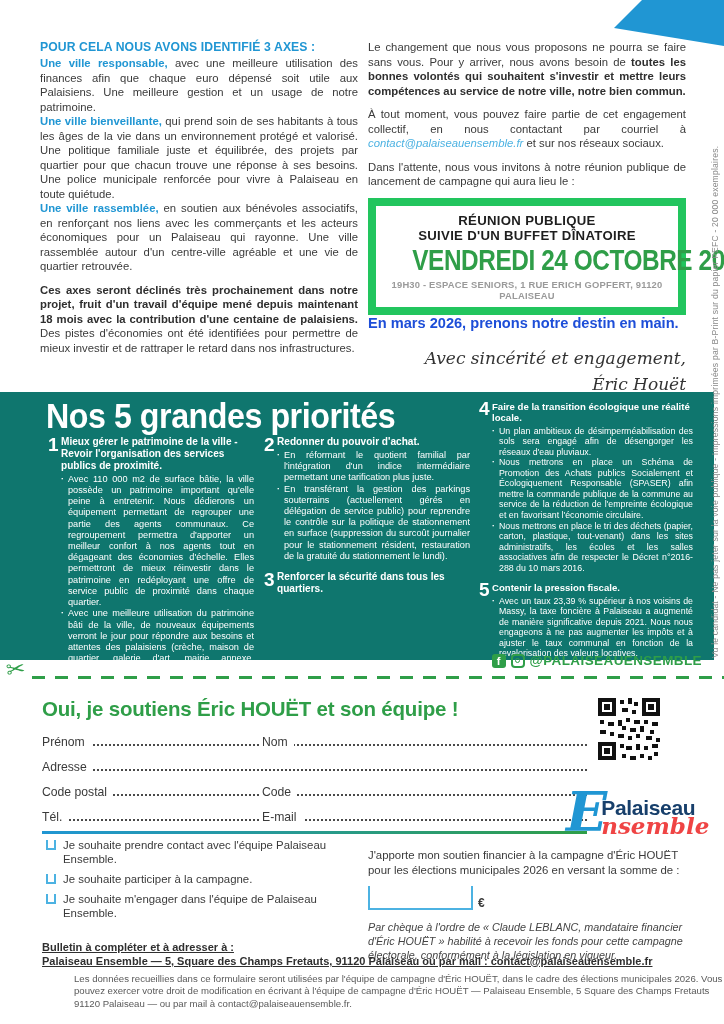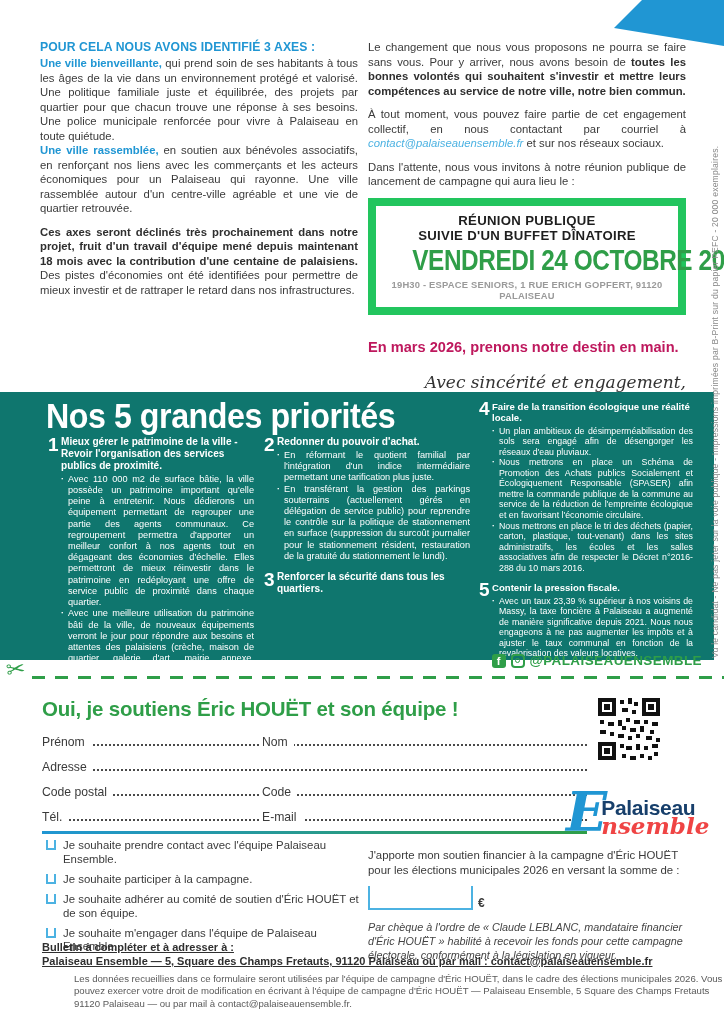--- a/index.html
+++ b/index.html
@@ -19,21 +19,21 @@
   .lead { color:#2096d3; font-weight:700; }
   .closing { margin-top:9px; }
   .b { font-weight:700; color:#2f2f2f; }
   .rpara { margin-bottom:9px; }
   .email-link { color:#4cb2e2; font-style:italic; text-decoration:none; }
   .event-box { border:8px solid #22c55e; text-align:center; padding:7px 4px 6px; margin-top:3px; }
   .event-l1, .event-l2 { font-weight:800; font-size:13.2px; color:#1e1e1e; letter-spacing:.3px; }
   .event-date { display:inline-block; color:#2f9e48; font-weight:800; font-size:29px;
                 letter-spacing:-.5px; transform:scaleX(.84); white-space:nowrap; margin:1px 0 2px; }
   .event-details { color:#9a9a9a; font-size:9.4px; font-weight:700; letter-spacing:.2px; }
-  .slogan { font-weight:800; font-size:14.6px; color:#be185d; margin-top:24px; }
+  .slogan { font-weight:800; font-size:14.6px; color:#1d4ed8; margin-top:0; }
   .sig { text-align:right; font-family:"DejaVu Serif", cursive; font-style:italic;
          font-size:17px; color:#333; margin-top:14px; line-height:1.55; }
   
   .green-block { position:absolute; left:0; top:392px; width:714px; height:268px; background:#0f766e; color:#fff; }
   .gtitle { position:absolute; left:46px; top:4px; font-size:35px; font-weight:800;
             letter-spacing:-.5px; transform:scaleX(.92); transform-origin:left; white-space:nowrap; }
   .gcol { position:absolute; font-size:9.2px; line-height:1.22; }
   .gcol1 { left:48px;  top:44px; width:206px; }
   .gcol2 { left:264px; top:44px; width:206px; }
   .gcol3 { left:479px; top:9px;  width:214px; font-size:8.8px; line-height:1.2; }
@@ -96,20 +96,21 @@
 <body>
 
 <div class="page">
 
   <svg class="corner" width="120" height="50">
     <polygon points="38,0 120,0 120,46 10,28" fill="#2096d3"></polygon>
   </svg>
 
   <div class="col-left">
     <div class="axes-heading">POUR CELA NOUS AVONS IDENTIFIÉ 3 AXES :</div>
+    <p class="axis"><span class="lead">Une ville responsable,</span><span> avec une meilleure utilisation des finances afin que chaque euro dépensé soit utile aux Palaisiens. Une meilleure gestion et un usage de notre patrimoine.</span></p>
     <p class="axis"><span class="lead">Une ville bienveillante,</span><span> qui prend soin de ses habitants à tous les âges de la vie dans un environnement protégé et valorisé. Une politique familiale juste et équilibrée, des projets par quartier pour que chacun trouve une réponse à ses besoins. Une police municipale renforcée pour vivre à Palaiseau en toute quiétude.</span></p>
     <p class="axis"><span class="lead">Une ville rassemblée,</span><span> en soutien aux bénévoles associatifs, en renforçant nos liens avec les commerçants et les acteurs économiques pour un Palaiseau qui rayonne. Une ville rassemblée autour d'un centre-ville agréable et une vie de quartier retrouvée.</span></p>
     <p class="closing"><span class="b">Ces axes seront déclinés très prochainement dans notre projet, fruit d'un travail d'équipe mené depuis maintenant 18 mois avec la contribution d'une centaine de palaisiens.</span><span> Des pistes d'économies ont été identifiées pour permettre de mieux investir et de rattraper le retard dans nos infrastructures.</span></p>
   </div>
 
   <div class="col-right">
     <p class="rpara"><span>Le changement que nous vous proposons ne pourra se faire sans vous. Pour y arriver, nous avons besoin de </span><span class="b">toutes les bonnes volontés qui souhaitent s'investir et mettre leurs compétences au service de notre ville, notre bien commun.</span></p>
     <p class="rpara"><span>À tout moment, vous pouvez faire partie de cet engagement collectif, en nous contactant par courriel à </span><a href="#" class="email-link">contact@palaiseauensemble.fr</a><span> et sur nos réseaux sociaux.</span></p>
     <p class="rpara">Dans l'attente, nous vous invitons à notre réunion publique de lancement de campagne qui aura lieu le :</p>
     <div class="event-box">
@@ -254,21 +255,21 @@
     <span class="logo-e">E</span>
     <span class="logo-words">
       <span class="logo-top">Palaiseau</span>
       <span class="logo-bottom">nsemble</span>
     </span>
   </div>
 
   <div class="cbs">
     <div class="cbrow"><span class="cbox"></span><span>Je souhaite prendre contact avec l'équipe Palaiseau Ensemble.</span></div>
     <div class="cbrow"><span class="cbox"></span><span>Je souhaite participer à la campagne.</span></div>
-    <div class="cbrow"><span class="cbox"></span><span>Je souhaite adhérer au comité de soutien d'Éric HOUËT et de son équipe.</span></div>
+    <div class="cbrow"><span class="cbox"></span></div>
     <div class="cbrow"><span class="cbox"></span><span>Je souhaite m'engager dans l'équipe de Palaiseau Ensemble.</span></div>
   </div>
 
   <div class="support">
     <div class="support-intro">J'apporte mon soutien financier à la campagne d'Éric HOUËT pour les élections municipales 2026 en versant la somme de :</div>
     <div class="amount-line">
       <span class="amount-box"></span>
       <span class="euro">€</span>
     </div>
     <div class="cheque-note">Par chèque à l'ordre de « Claude LEBLANC, mandataire financier d'Éric HOUËT » habilité à recevoir les fonds pour cette campagne électorale, conformément à la législation en vigueur.</div>

